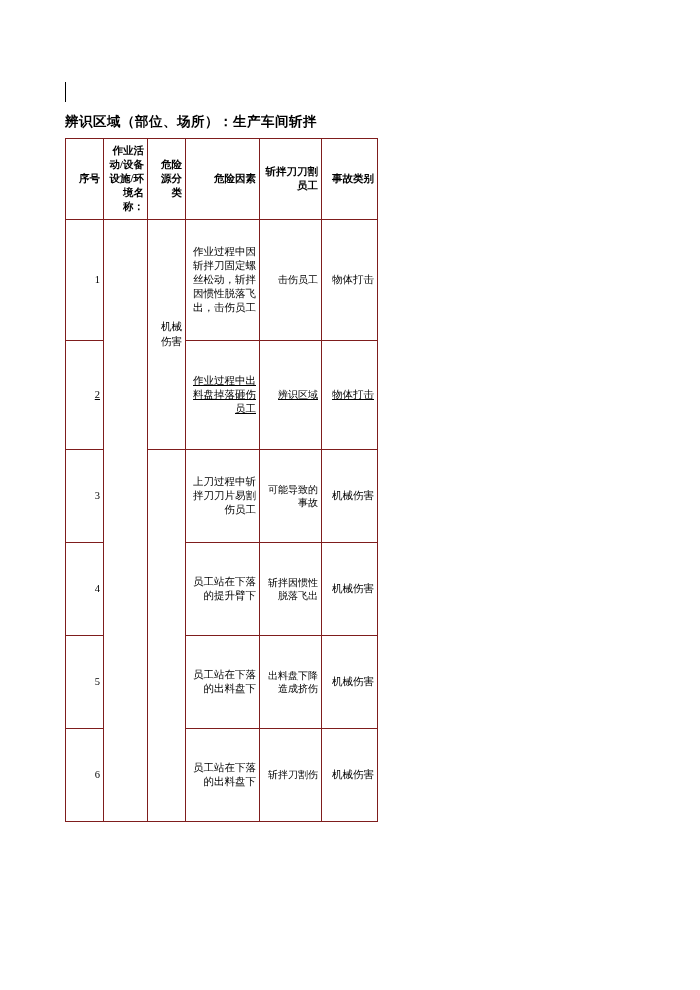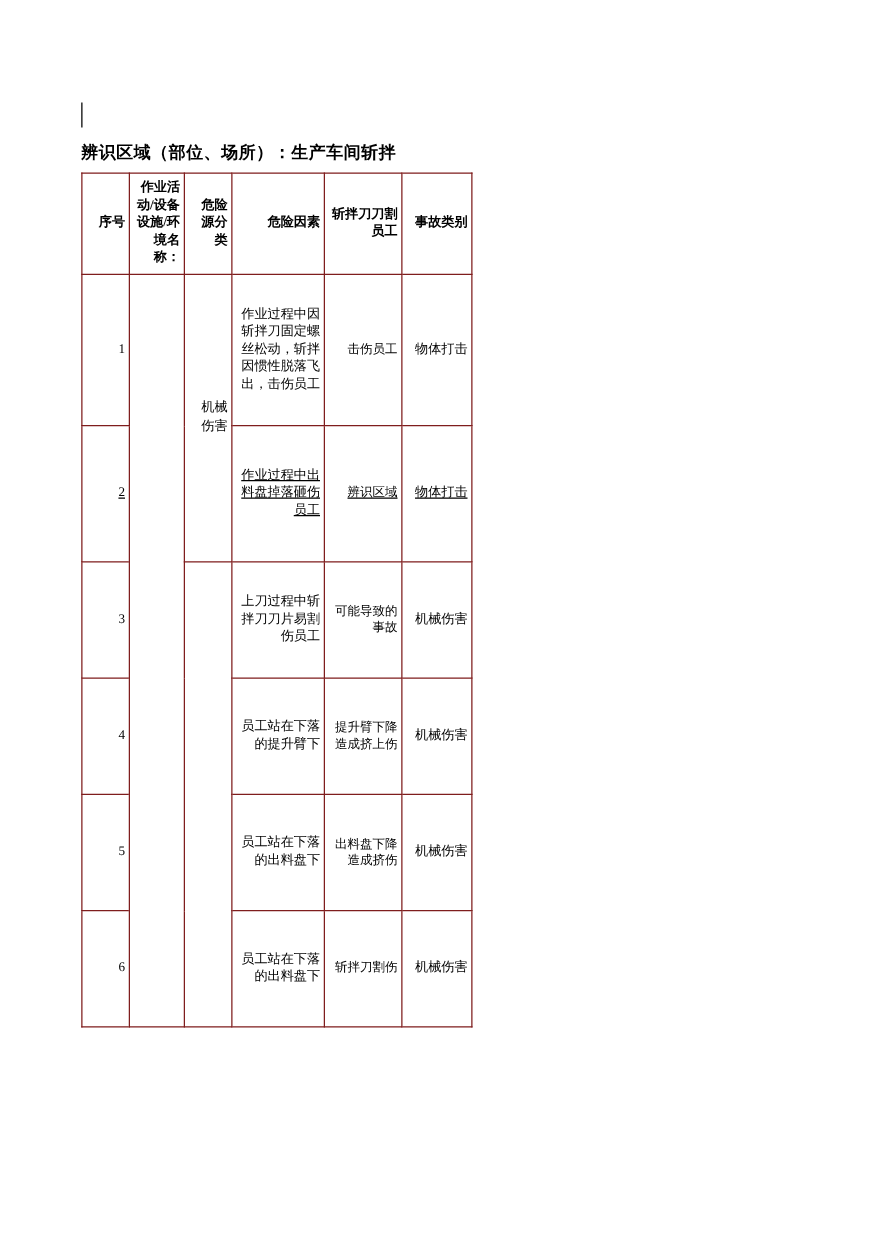--- a/index.html
+++ b/index.html
@@ -129,21 +129,21 @@
       <tr class="r3">
         <td class="cell-no">3</td>
         <td class="cell-src" rowspan="4"></td>
         <td class="cell-fac">上刀过程中斩拌刀刀片易割伤员工</td>
         <td class="cell-acc">可能导致的事故</td>
         <td class="cell-type">机械伤害</td>
       </tr>
       <tr class="r4">
         <td class="cell-no">4</td>
         <td class="cell-fac">员工站在下落的提升臂下</td>
-        <td class="cell-acc">提升臂下降造成挤上伤</td>
+        <td class="cell-acc">斩拌因惯性脱落飞出</td>
         <td class="cell-type">机械伤害</td>
       </tr>
       <tr class="r5">
         <td class="cell-no">5</td>
         <td class="cell-fac">员工站在下落的出料盘下</td>
         <td class="cell-acc">出料盘下降造成挤伤</td>
         <td class="cell-type">机械伤害</td>
       </tr>
       <tr class="r6">
         <td class="cell-no">6</td>

